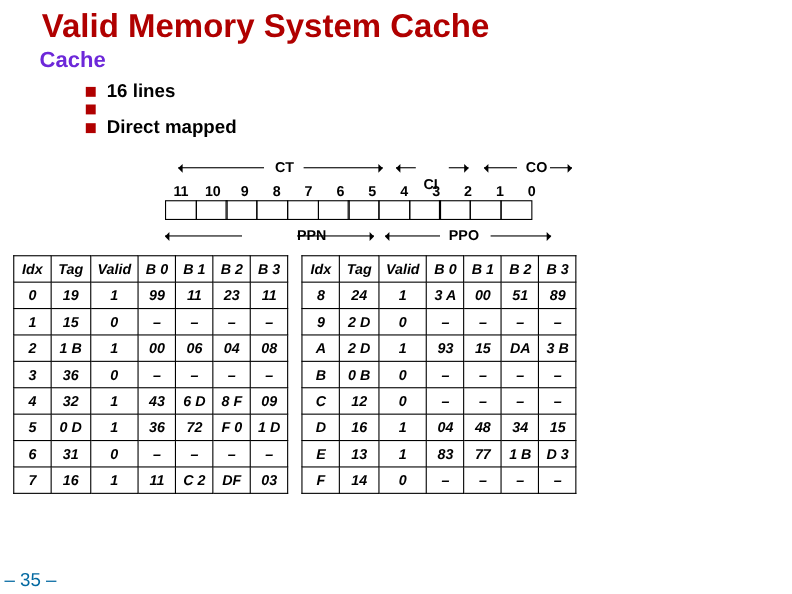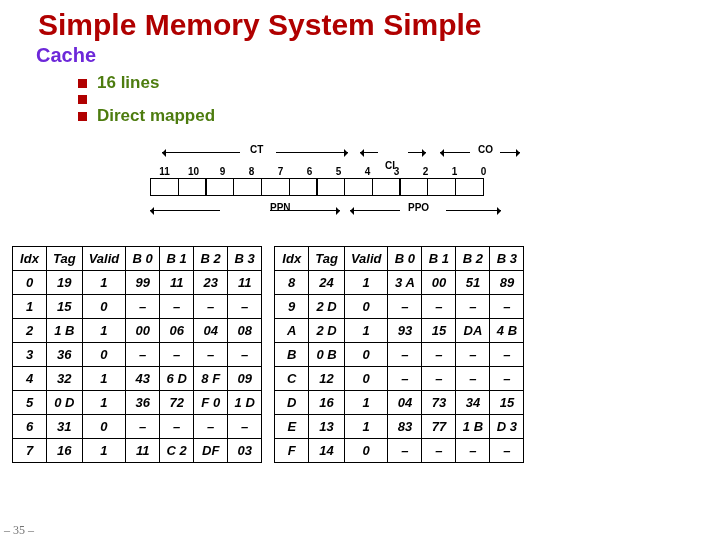--- a/index.html
+++ b/index.html
@@ -21,35 +21,35 @@
   }
   .sub {
     color: #6d28d9;
     font-weight: bold;
     font-size: 20px;
     padding-left: 36px;
   }
   .bullets {
     padding: 4px 0 8px 78px;
     font-size: 17px;
-    color: #4d7c0f;
+    color: #000000;
     font-weight: bold;
   }
   .bullets .row { display: flex; align-items: center; margin: 2px 0; }
   .sq {
     width: 9px; height: 9px; background: #b00000; margin-right: 10px;
     flex-shrink: 0;
   }
 
   
   .bitwrap {
     position: relative;
     width: 380px;
-    margin: 4px 0 22px 150px;
-    font-size: 10px;
+    margin: 4px 0 4px 150px;
+    font-size: 13px;
     font-weight: bold;
   }
   .bitlabels {
     display: flex;
     position: relative;
     height: 26px;
   }
   .ct   { position: absolute; left: 100px;  top: 4px; }
   .ci   { position: absolute; left: 235px;  top: 20px; }
   .co   { position: absolute; left: 328px; top: 4px; }
@@ -121,29 +121,29 @@
     text-align: center;
     font-family: "Comic Sans MS", cursive, sans-serif;
     min-width: 34px;
     height: 24px;
   }
   th { font-weight: bold; }
   .pagefoot {
     position: absolute;
     left: 4px;
     bottom: 2px;
-    font-size: 12px;
-    color: #737373;
-    font-family: Liberation Serif, serif;
+    font-size: 17px;
+    color: #0369a1;
+    font-family: Liberation Sans, sans-serif;
   }
 </style>
 </head>
 <body>
 
-<div class="title">Simple Memory System Simple</div>
+<div class="title">Valid Memory System Cache</div>
 <div class="sub">Cache</div>
 
 <div class="bullets">
   <div class="row">
       <span class="sq"></span>
       <span>16 lines</span>
     </div>
   <div class="row">
       <span class="sq"></span>
     </div>
@@ -322,21 +322,21 @@
           <td>–</td>
           <td>–</td>
         </tr>
         <tr>
           <td>A</td>
           <td>2 D</td>
           <td>1</td>
           <td>93</td>
           <td>15</td>
           <td>DA</td>
-          <td>4 B</td>
+          <td>3 B</td>
         </tr>
         <tr>
           <td>B</td>
           <td>0 B</td>
           <td>0</td>
           <td>–</td>
           <td>–</td>
           <td>–</td>
           <td>–</td>
         </tr>
@@ -347,21 +347,21 @@
           <td>–</td>
           <td>–</td>
           <td>–</td>
           <td>–</td>
         </tr>
         <tr>
           <td>D</td>
           <td>16</td>
           <td>1</td>
           <td>04</td>
-          <td>73</td>
+          <td>48</td>
           <td>34</td>
           <td>15</td>
         </tr>
         <tr>
           <td>E</td>
           <td>13</td>
           <td>1</td>
           <td>83</td>
           <td>77</td>
           <td>1 B</td>

